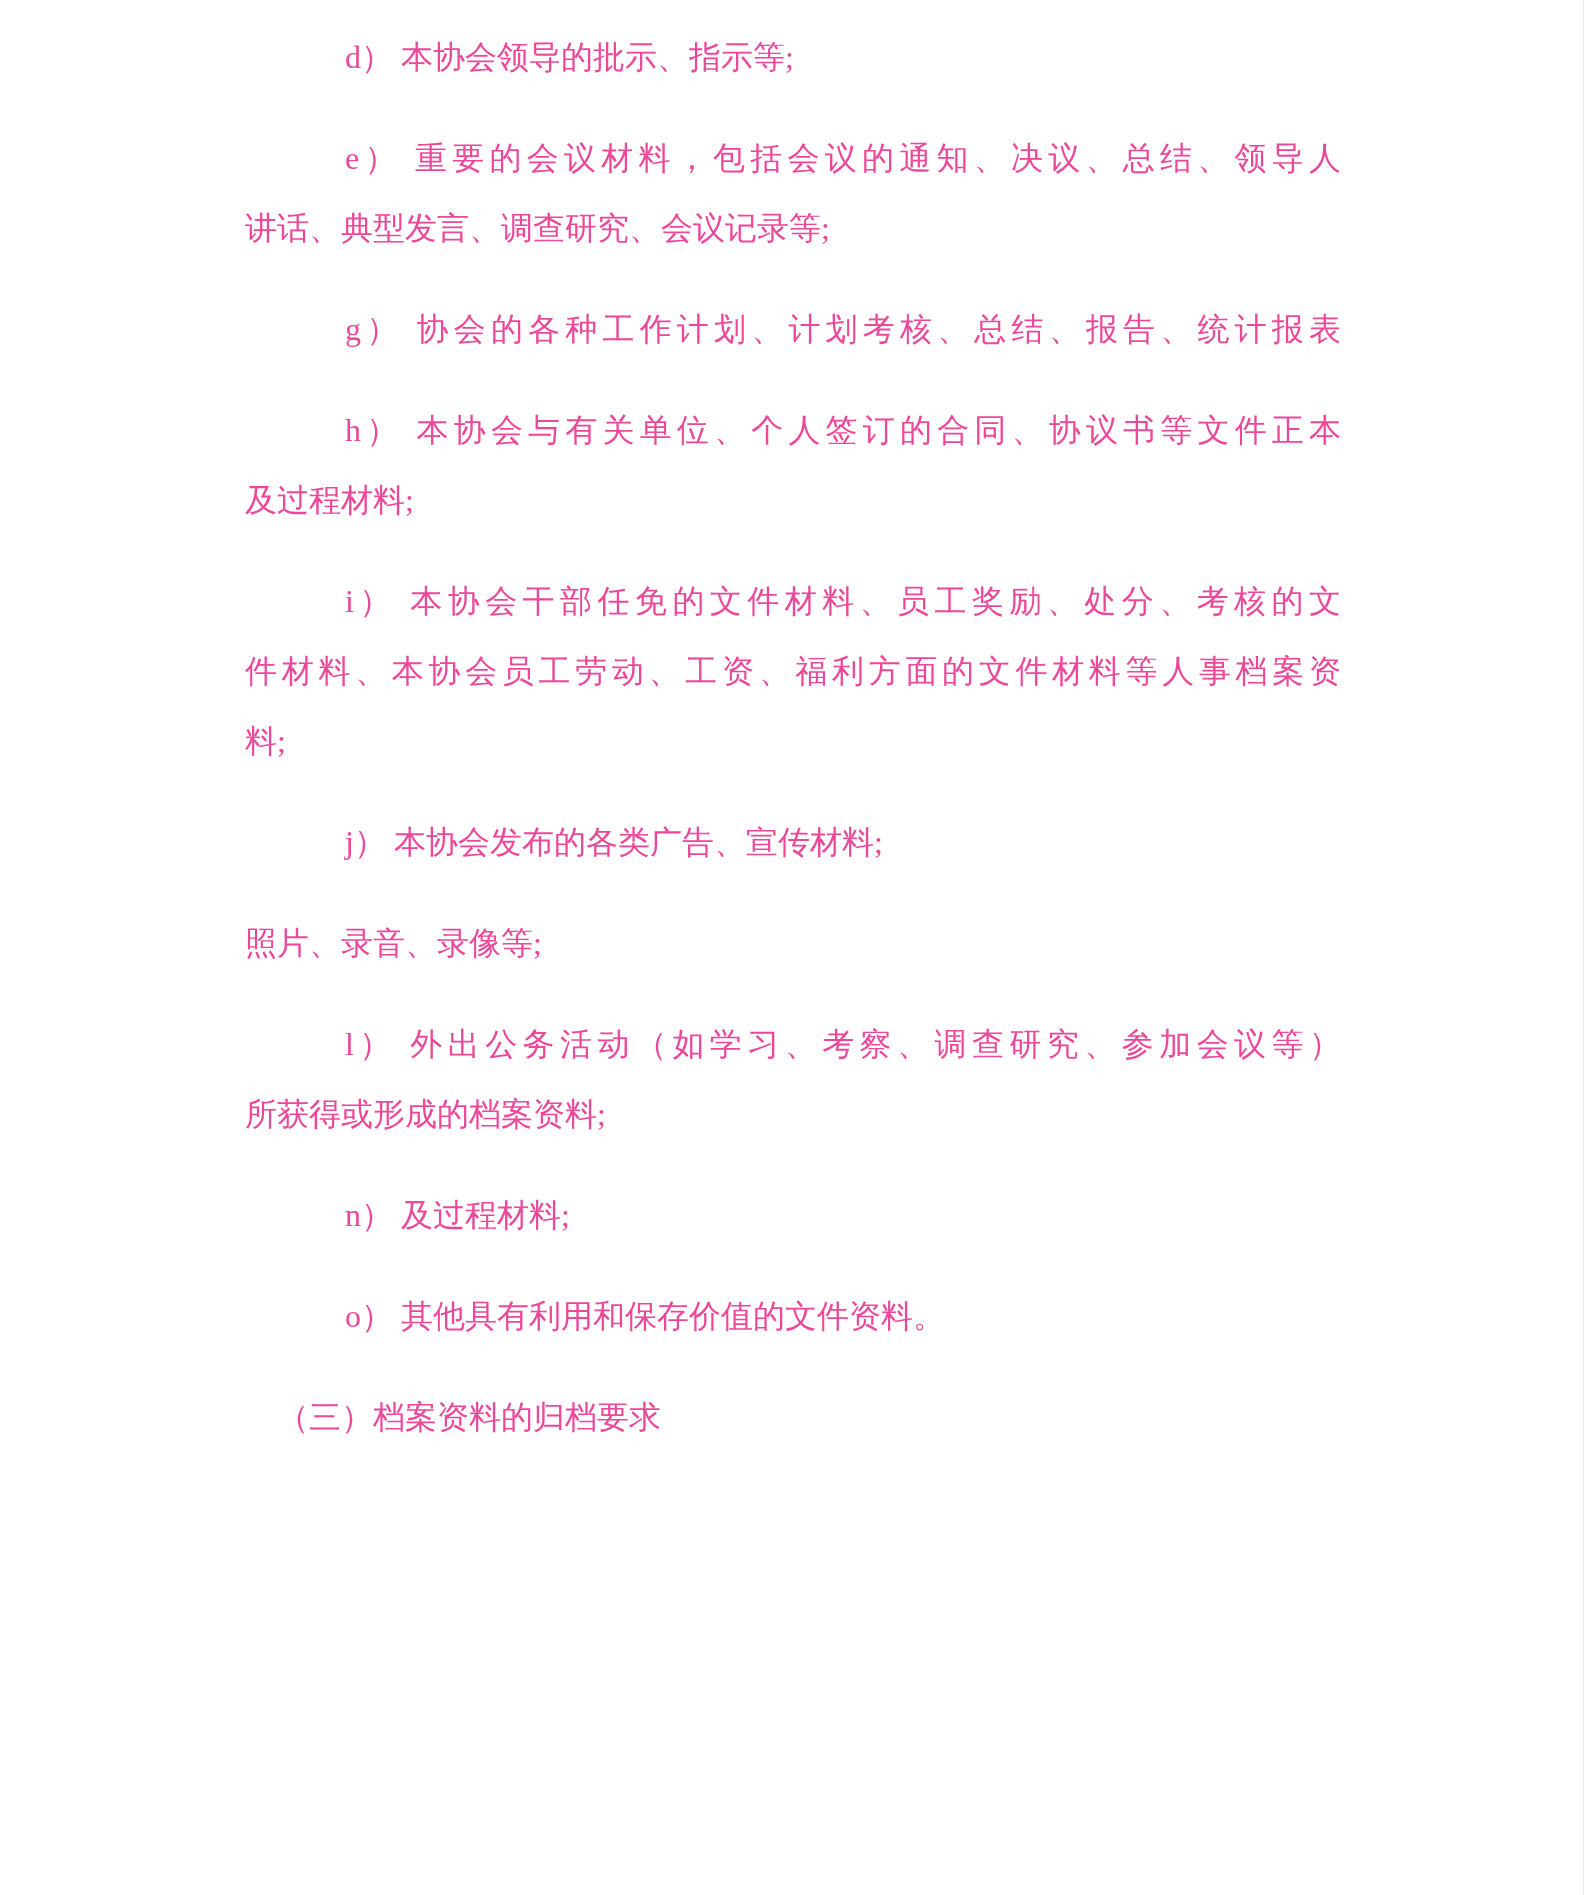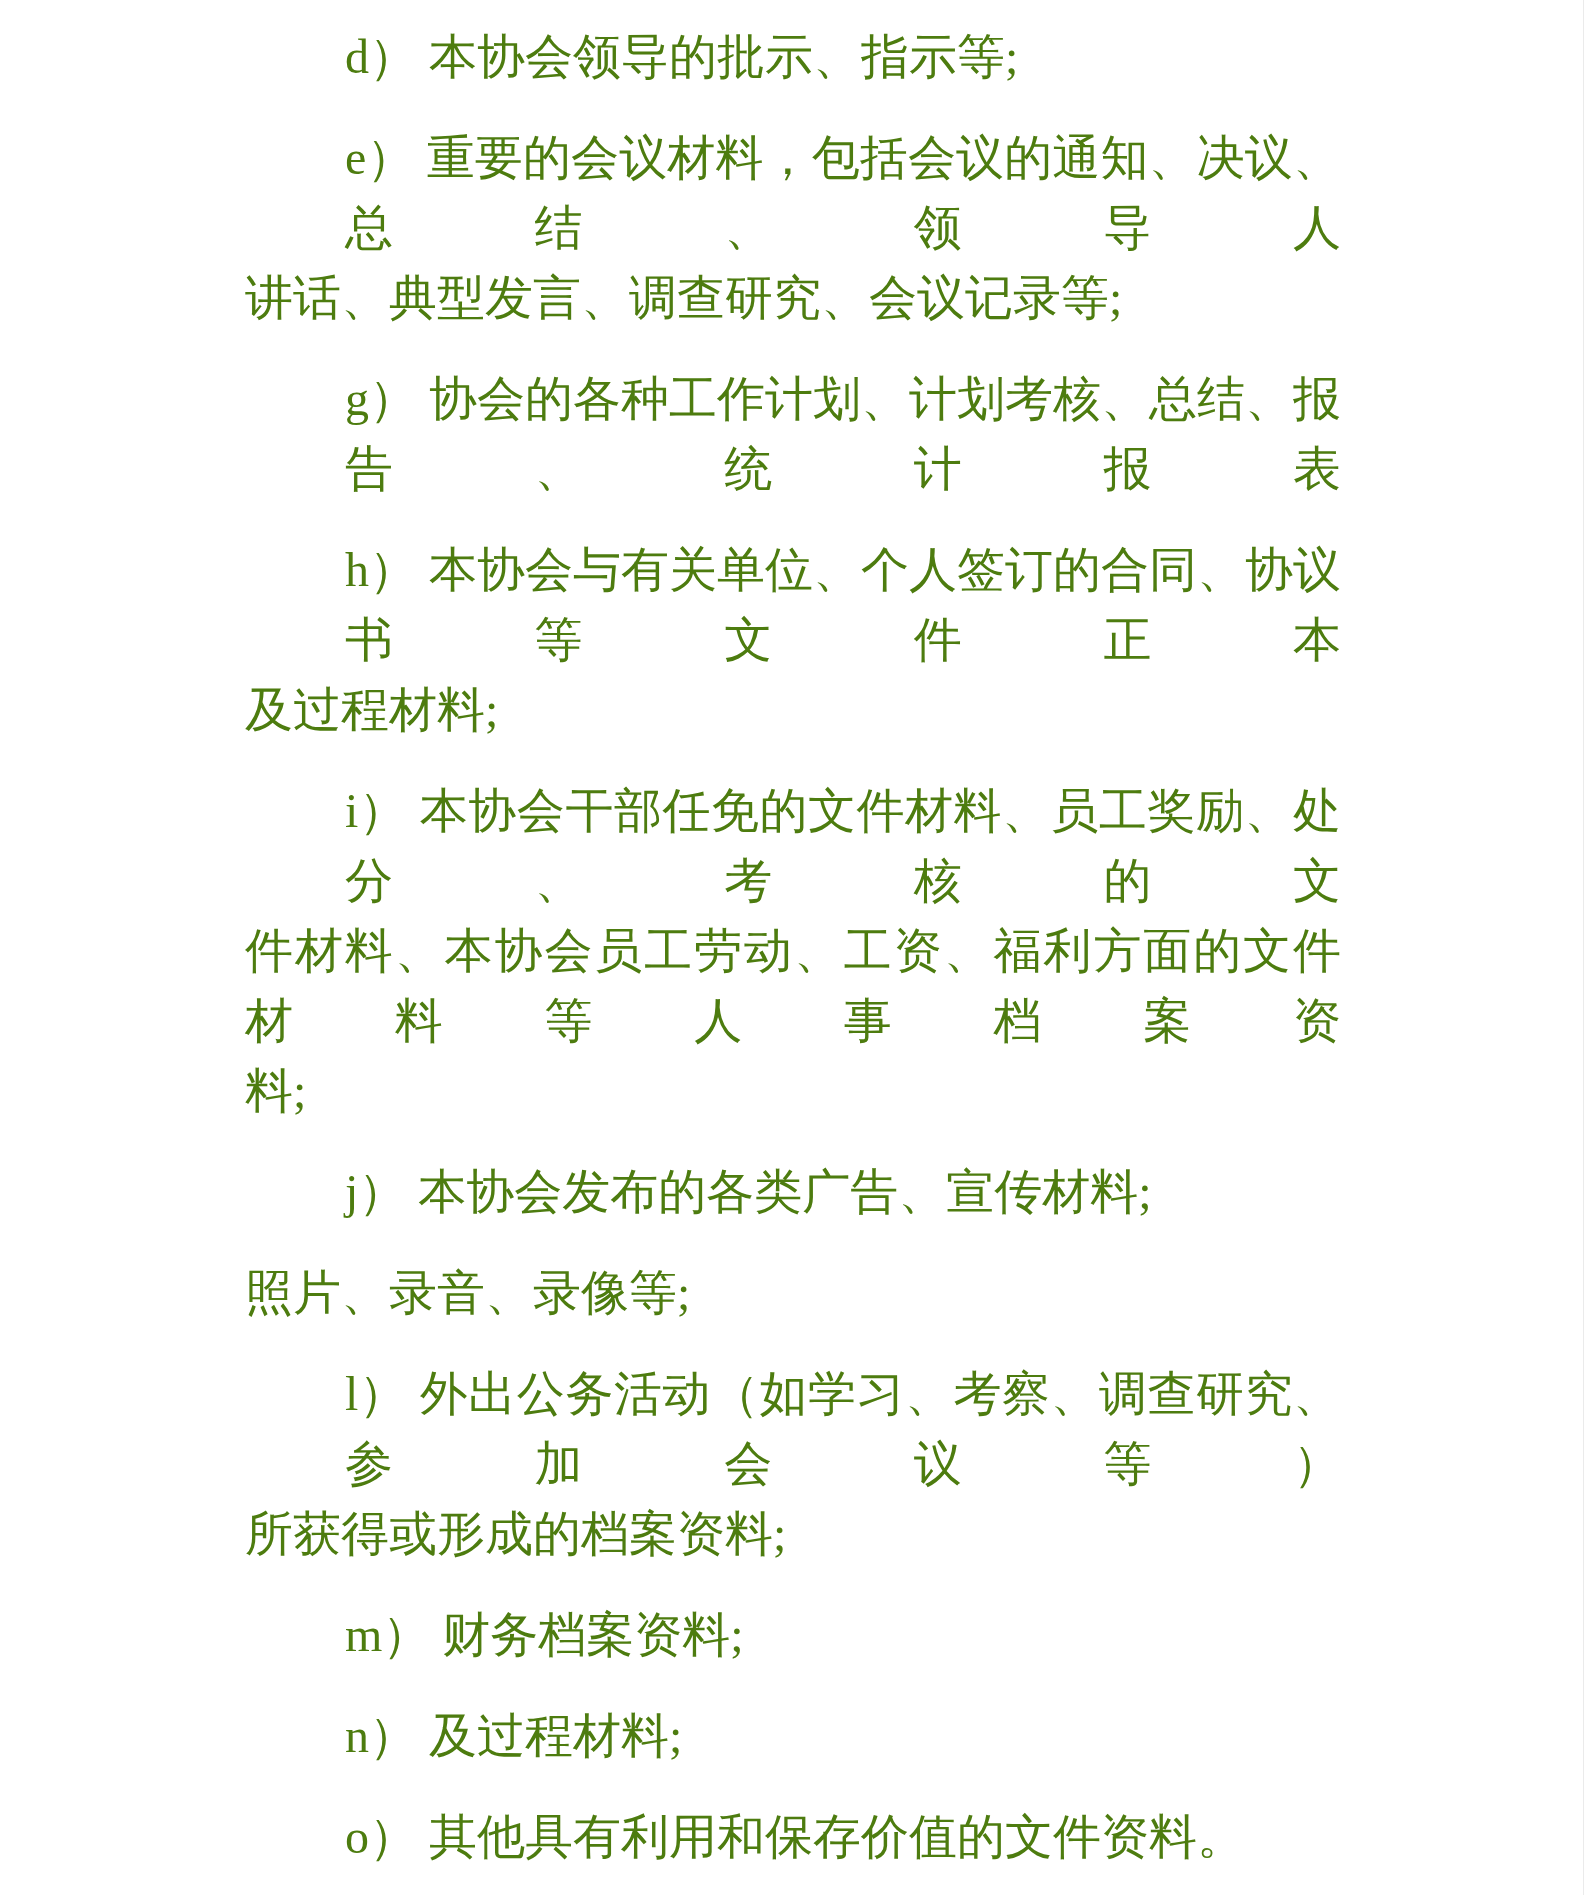--- a/index.html
+++ b/index.html
@@ -26,23 +26,23 @@
   }
   .content {
     position: absolute;
     left: 245px;
     top: 22px;
     width: 1096px;
   }
   .para { margin: 0 0 31px 0; padding: 0; }
   .ln {
     display: block;
-    font-size: 48px;
+    font-size: 32px;
     line-height: 70px;
-    color: #4d7c0f;
+    color: #ec4899;
     white-space: normal;
   }
   .fill {
     text-align: justify;
     text-align-last: justify;
     text-justify: inter-ideograph;
   }
   .ind  { padding-left: 100px; }
   .ind2 { padding-left: 32px; }
   .tight { letter-spacing: -1.2px; }
@@ -84,23 +84,20 @@
 
     <p class="para">
       <span class="ln">照片、录音、录像等;</span>
     </p>
 
     <p class="para">
       <span class="ln ind fill">l） 外出公务活动（如学习、考察、调查研究、参加会议等）</span>
       <span class="ln">所获得或形成的档案资料;</span>
     </p>
 
-    <p class="para">
-      <span class="ln ind">m） 财务档案资料;</span>
-    </p>
 
     <p class="para">
       <span class="ln ind">n） 及过程材料;</span>
     </p>
 
     <p class="para">
       <span class="ln ind">o） 其他具有利用和保存价值的文件资料。</span>
     </p>
 
     <p class="para">

